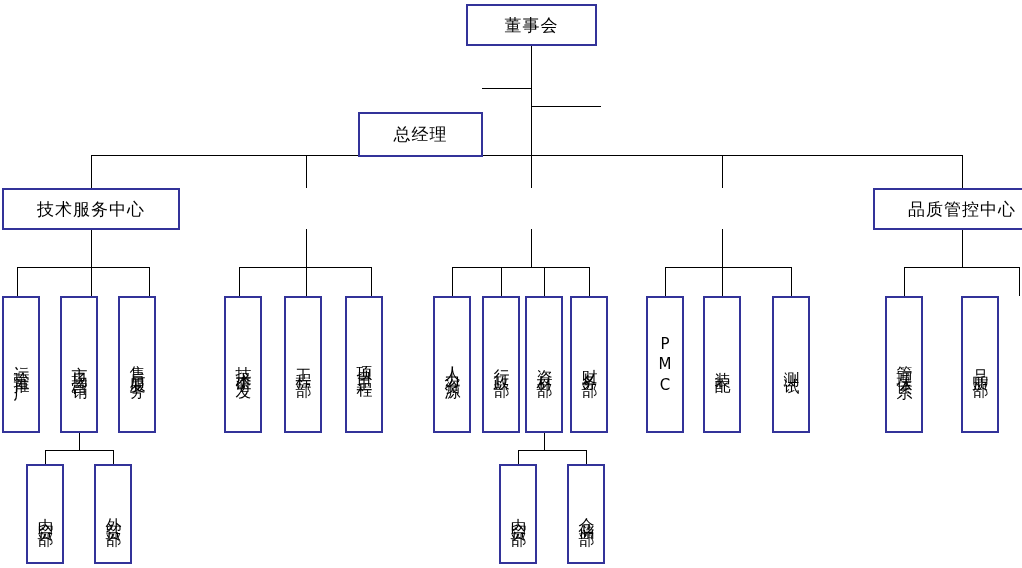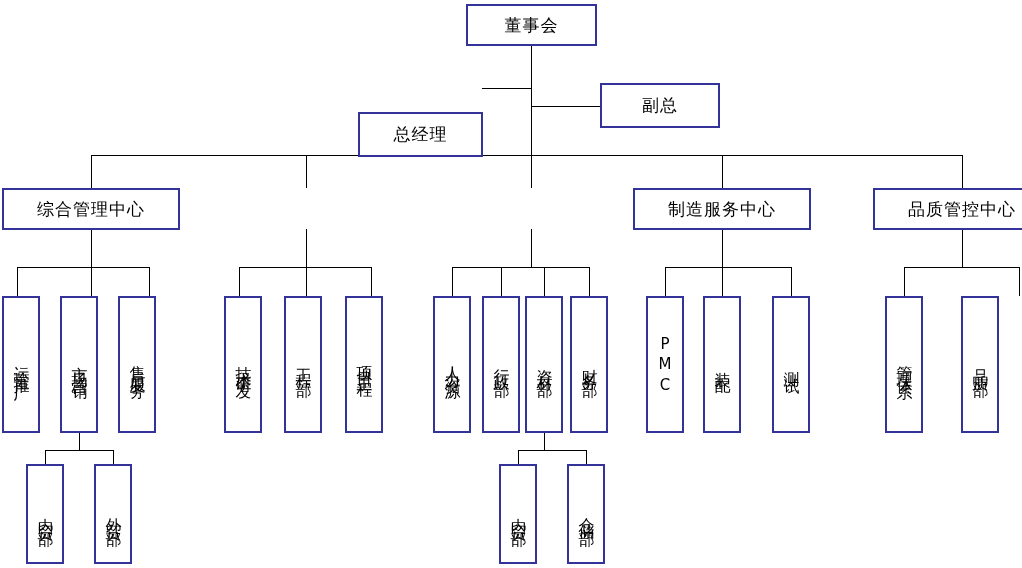--- a/index.html
+++ b/index.html
@@ -70,24 +70,22 @@
 
   <div class="ln v" style="left:544px;top:433px;height:17px;"></div>
   <div class="ln h" style="left:518px;top:450px;width:68px;"></div>
   <div class="ln v" style="left:518px;top:450px;height:14px;"></div>
   <div class="ln v" style="left:586px;top:450px;height:14px;"></div>
 
   <div class="node h" style="left:466px;top:4px;width:131px;height:42px;">董事会</div>
 
   <div class="node h" style="left:358px;top:65px;width:125px;height:45px;margin-top:47px;">总经理</div>
 
-  <div class="node h" style="left:600px;top:83px;width:120px;height:45px;">副总</div>
 
-  <div class="node h" style="left:2px;top:188px;width:178px;height:42px;">综合管理中心</div>
-  <div class="node h" style="left:633px;top:188px;width:178px;height:42px;">制造服务中心</div>
+  <div class="node h" style="left:2px;top:188px;width:178px;height:42px;">技术服务中心</div>
   <div class="node h" style="left:873px;top:188px;width:178px;height:42px;">品质管控中心</div>
 
   <div class="node v" style="left:2px;top:296px;width:38px;height:137px;">运营推广</div>
   <div class="node v" style="left:60px;top:296px;width:38px;height:137px;">市场营销</div>
   <div class="node v" style="left:118px;top:296px;width:38px;height:137px;">售后服务</div>
 
   <div class="node v" style="left:224px;top:296px;width:38px;height:137px;">技术研发</div>
   <div class="node v" style="left:284px;top:296px;width:38px;height:137px;">工程部</div>
   <div class="node v" style="left:345px;top:296px;width:38px;height:137px;">项目工程</div>
 

